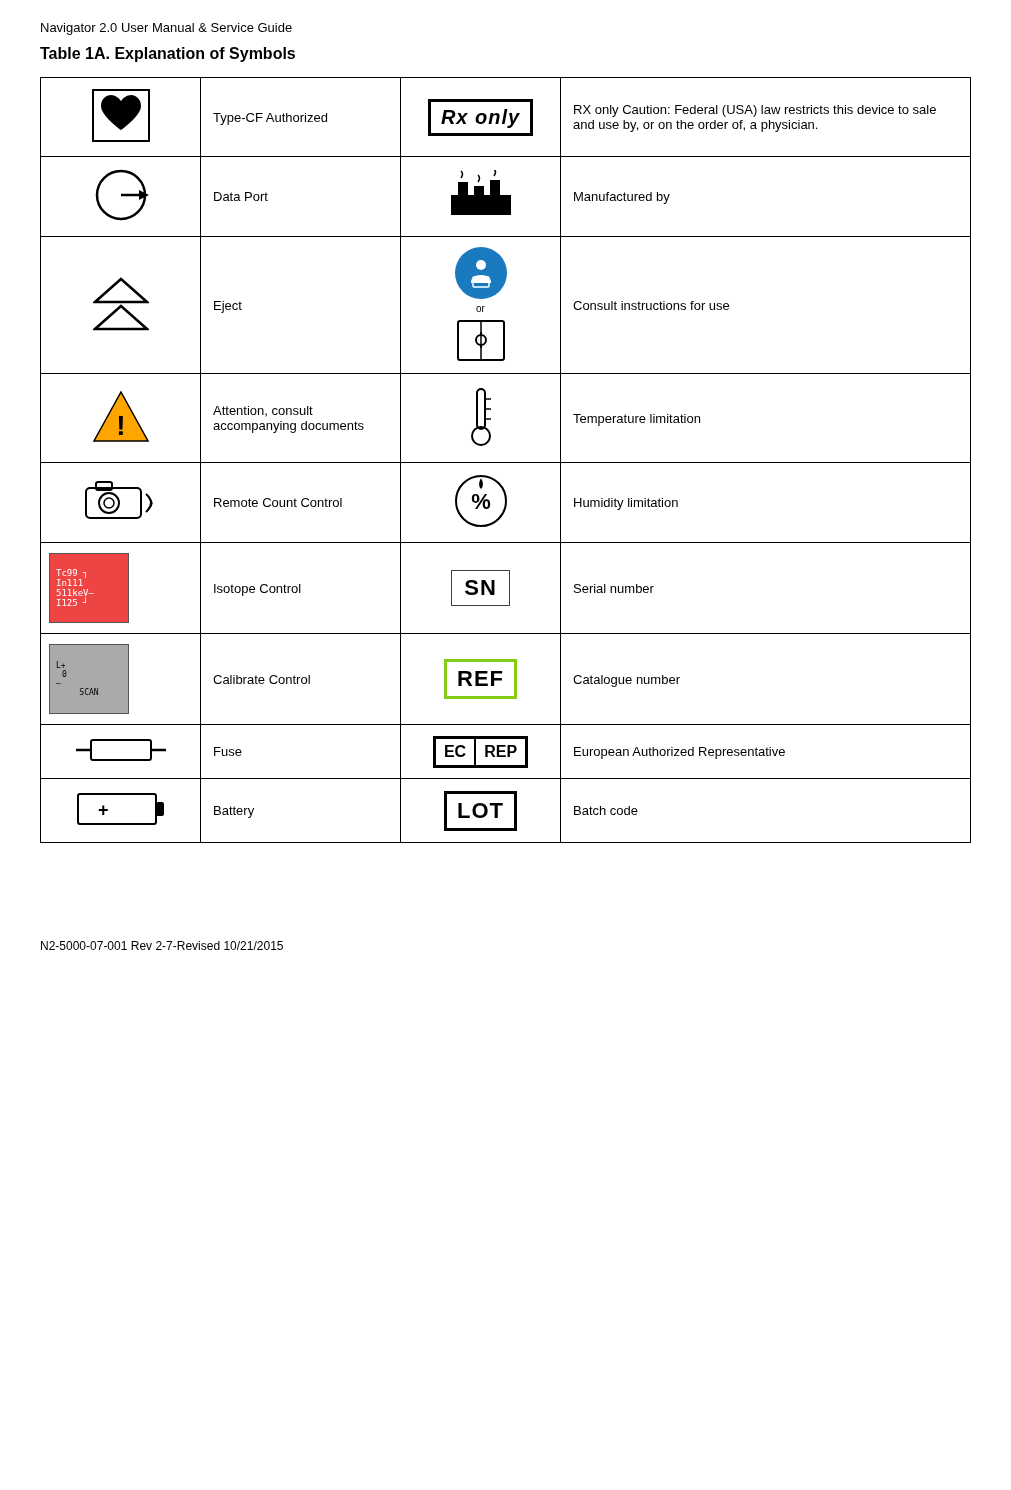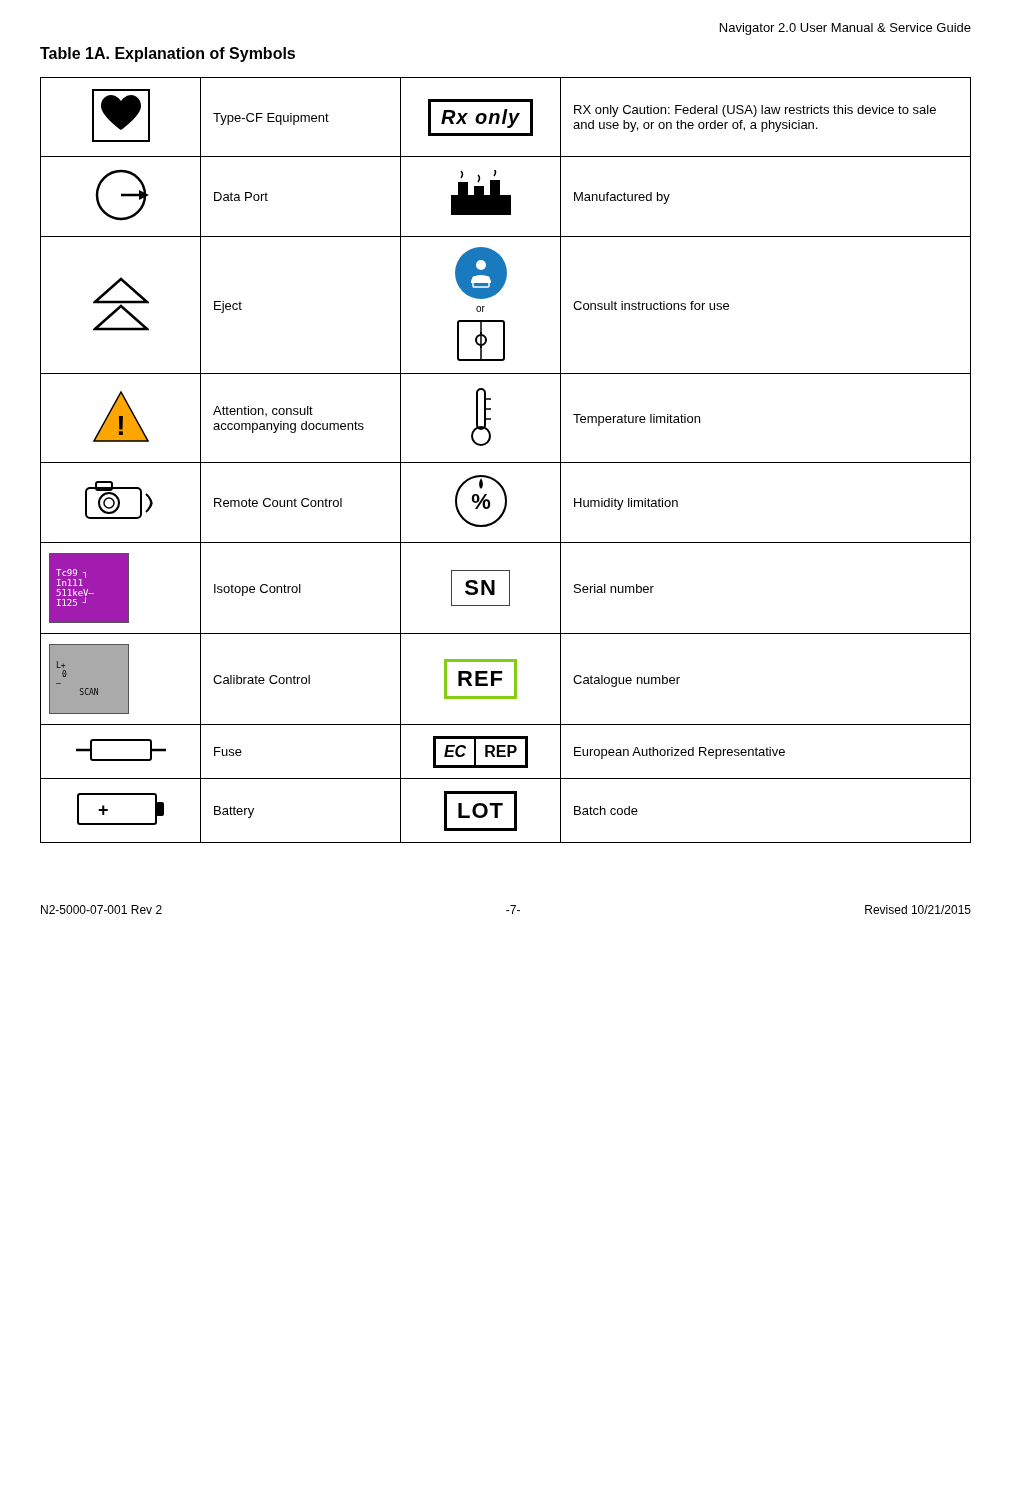--- a/index.html
+++ b/index.html
@@ -6,21 +6,20 @@
     body {
       font-family: Arial, sans-serif;
       font-size: 13px;
       background: #fff;
       color: #000;
       width: 1011px;
       min-height: 1490px;
       padding: 20px 40px 40px 40px;
     }
     .page-header {
-      text-align: right;
       font-size: 13px;
       margin-bottom: 10px;
     }
     .table-title {
       font-weight: bold;
       font-size: 16px;
       margin-bottom: 14px;
     }
     table {
       border-collapse: collapse;
@@ -75,21 +74,21 @@
       color: #fff;
       font-size: 22px;
     }
     .or-text {
       font-size: 10px;
       color: #000;
     }
     .isotope-img {
       width: 80px;
       height: 70px;
-      background: #a21caf;
+      background: #ef4444;
       display: flex;
       flex-direction: column;
       align-items: flex-start;
       justify-content: center;
       padding: 4px 6px;
       font-size: 9px;
       color: #fff;
       font-family: monospace;
       border: 1px solid #555;
     }
@@ -125,38 +124,37 @@
     }
     .ec-rep-box {
       display: inline-flex;
       border: 3px solid #000;
       font-weight: bold;
       font-size: 16px;
     }
     .ec-part {
       padding: 4px 8px;
       border-right: 2px solid #000;
-      font-style: italic;
     }
     .rep-part {
       padding: 4px 8px;
     }
     .lot-box {
       display: inline-block;
       border: 3px solid #000;
       padding: 4px 10px;
       font-size: 22px;
       font-weight: bold;
       letter-spacing: 1px;
     }
 
     .page-footer {
       display: flex;
-      justify-content: space-between;
-      margin-top: 60px;
+      justify-content: flex-start;
+      margin-top: 96px;
       font-size: 12px;
     }
   </style>
 </head>
 <body>
 
 <div class="page-header">
   <span>Navigator 2.0 User Manual &amp; Service Guide</span>
 </div>
 
@@ -168,21 +166,21 @@
   <tbody>
 
     <tr>
       <td class="icon-cell">
         <svg width="60" height="55" viewBox="0 0 60 55">
           <rect x="2" y="2" width="56" height="51" fill="none" stroke="#000" stroke-width="2"></rect>
           <path d="M30 42 C30 42 10 28 10 18 C10 11 15 7 20 7 C24 7 28 10 30 13 C32 10 36 7 40 7 C45 7 50 11 50 18 C50 28 30 42 30 42Z" fill="#000"></path>
         </svg>
       </td>
       <td class="label-cell">
-        <span>Type-CF Equipment</span>
+        <span>Type-CF Authorized</span>
       </td>
       <td class="symbol-cell">
         <div class="rx-only-box">
           <i>Rx only</i>
         </div>
       </td>
       <td class="desc-cell">
         <span>RX only Caution: Federal (USA) law restricts this device to sale and use by, or on the order of, a physician.</span>
       </td>
     </tr>

